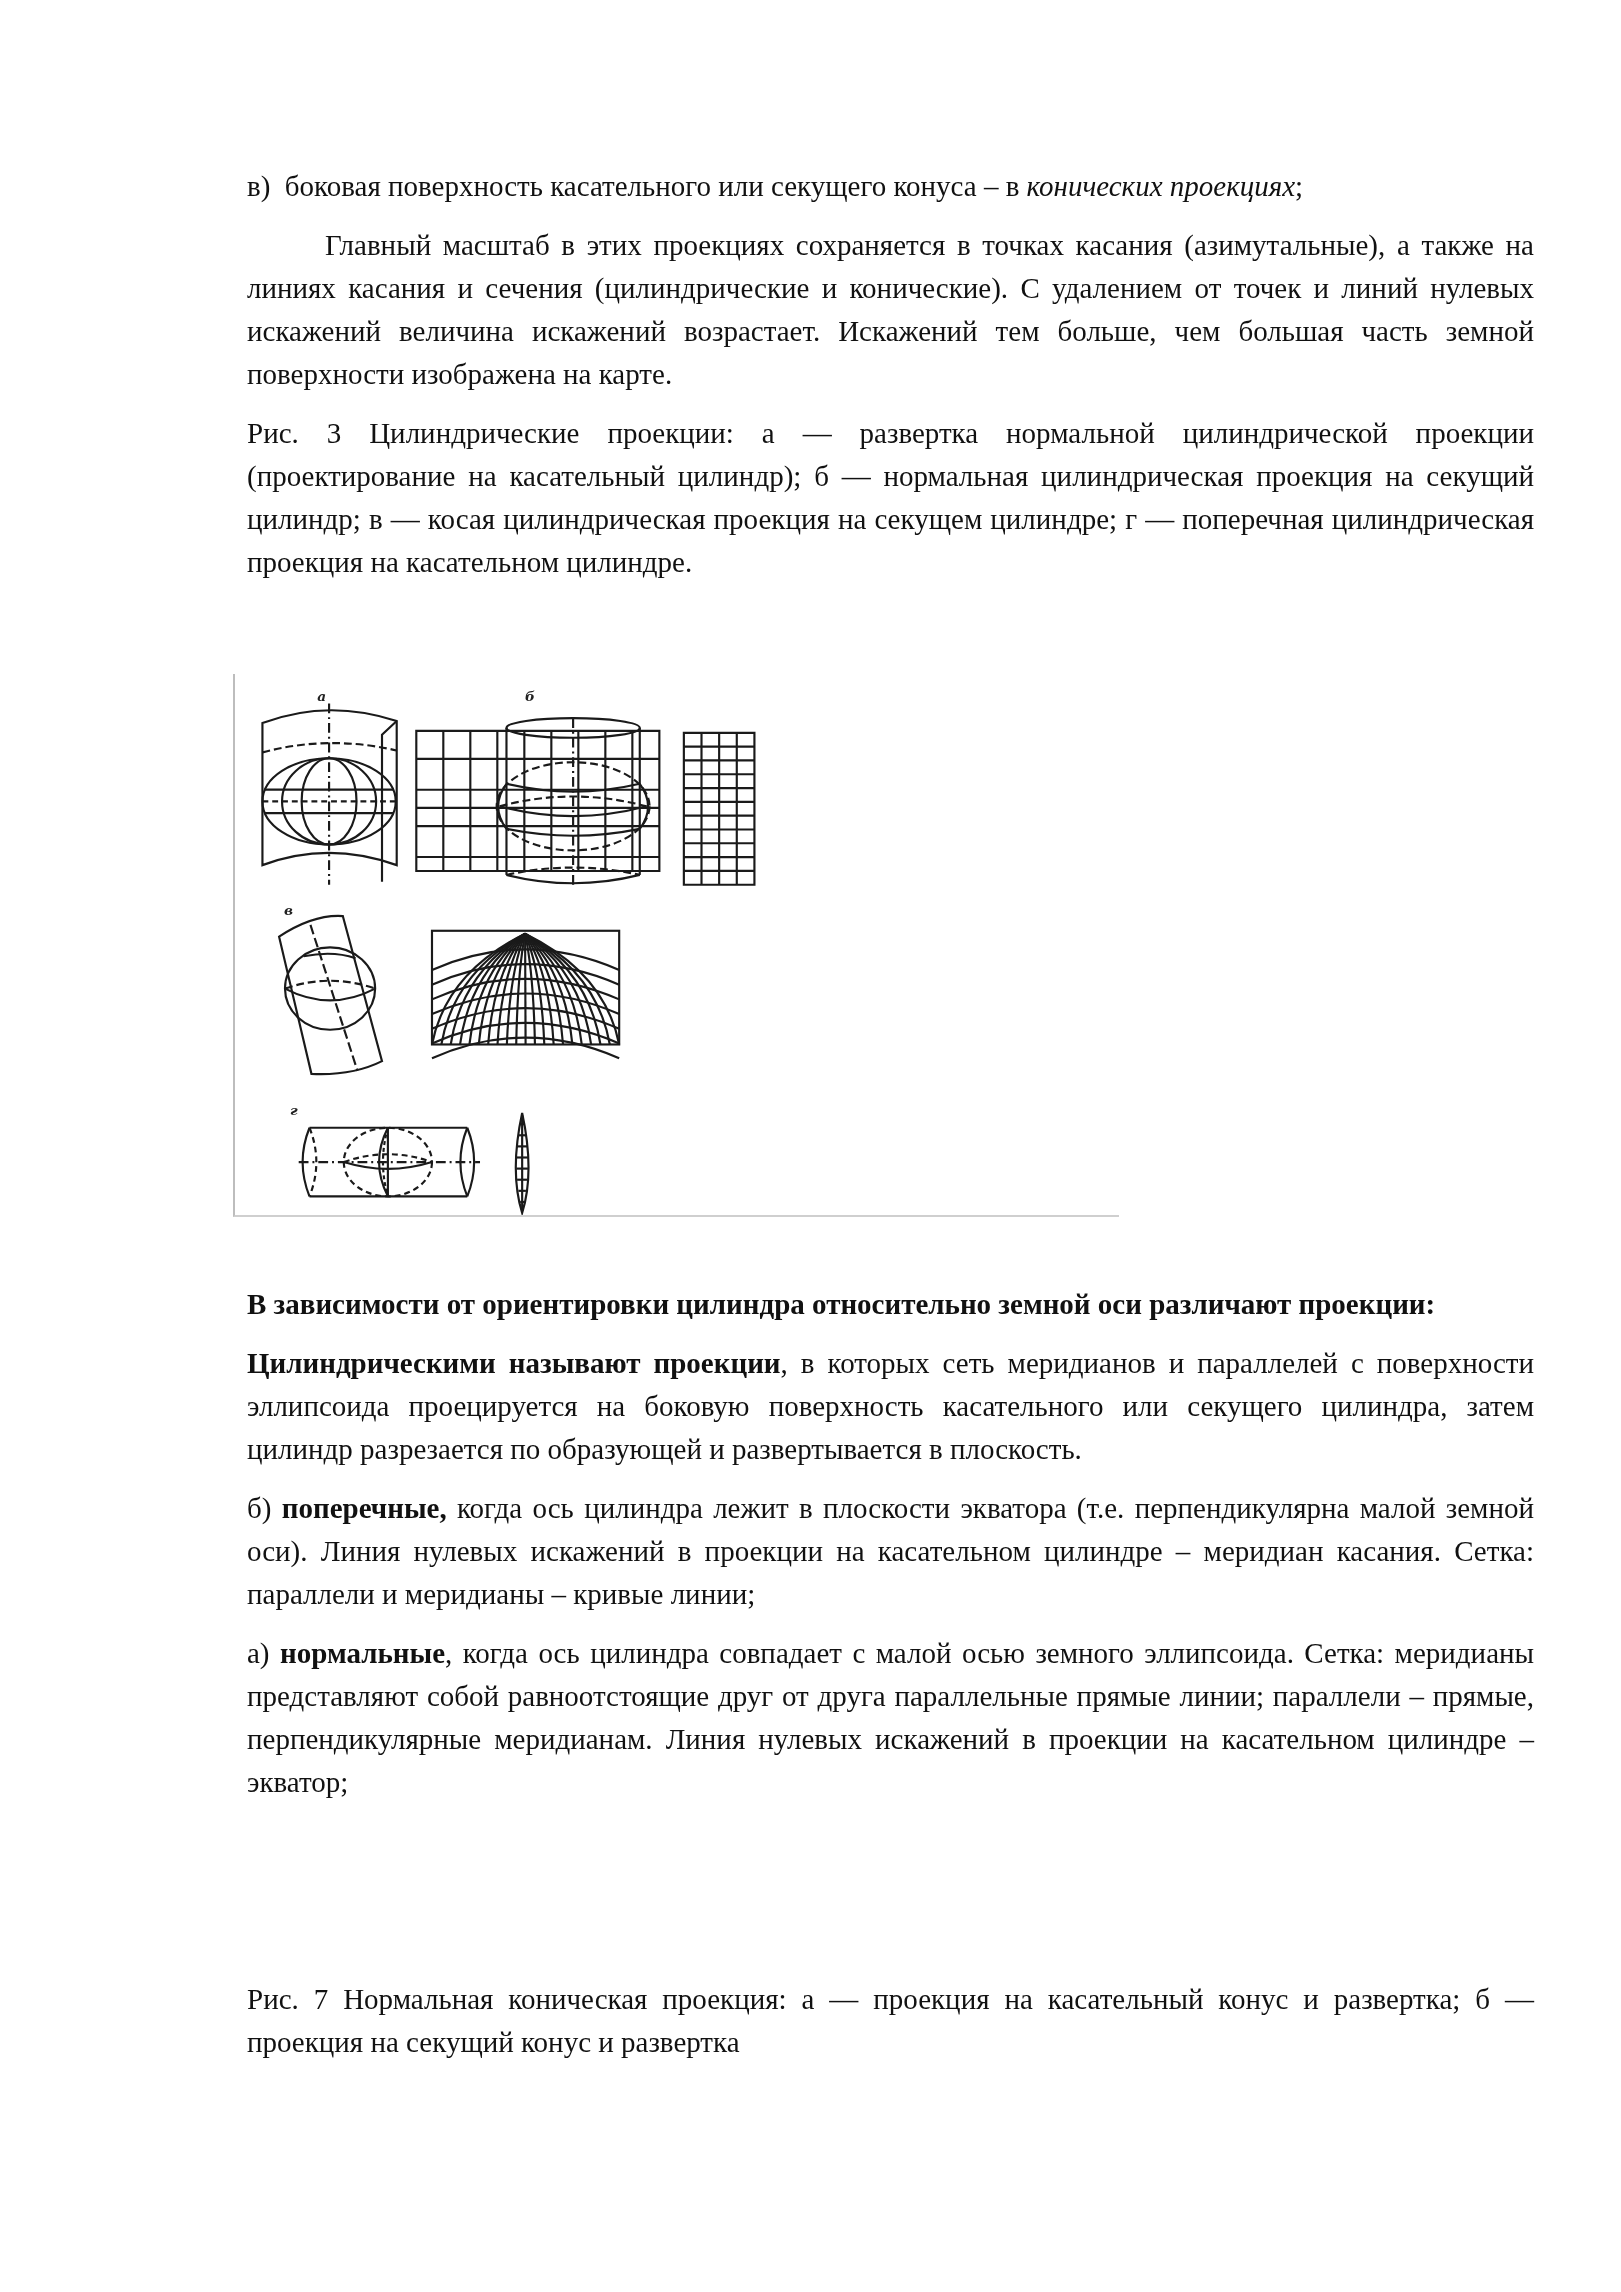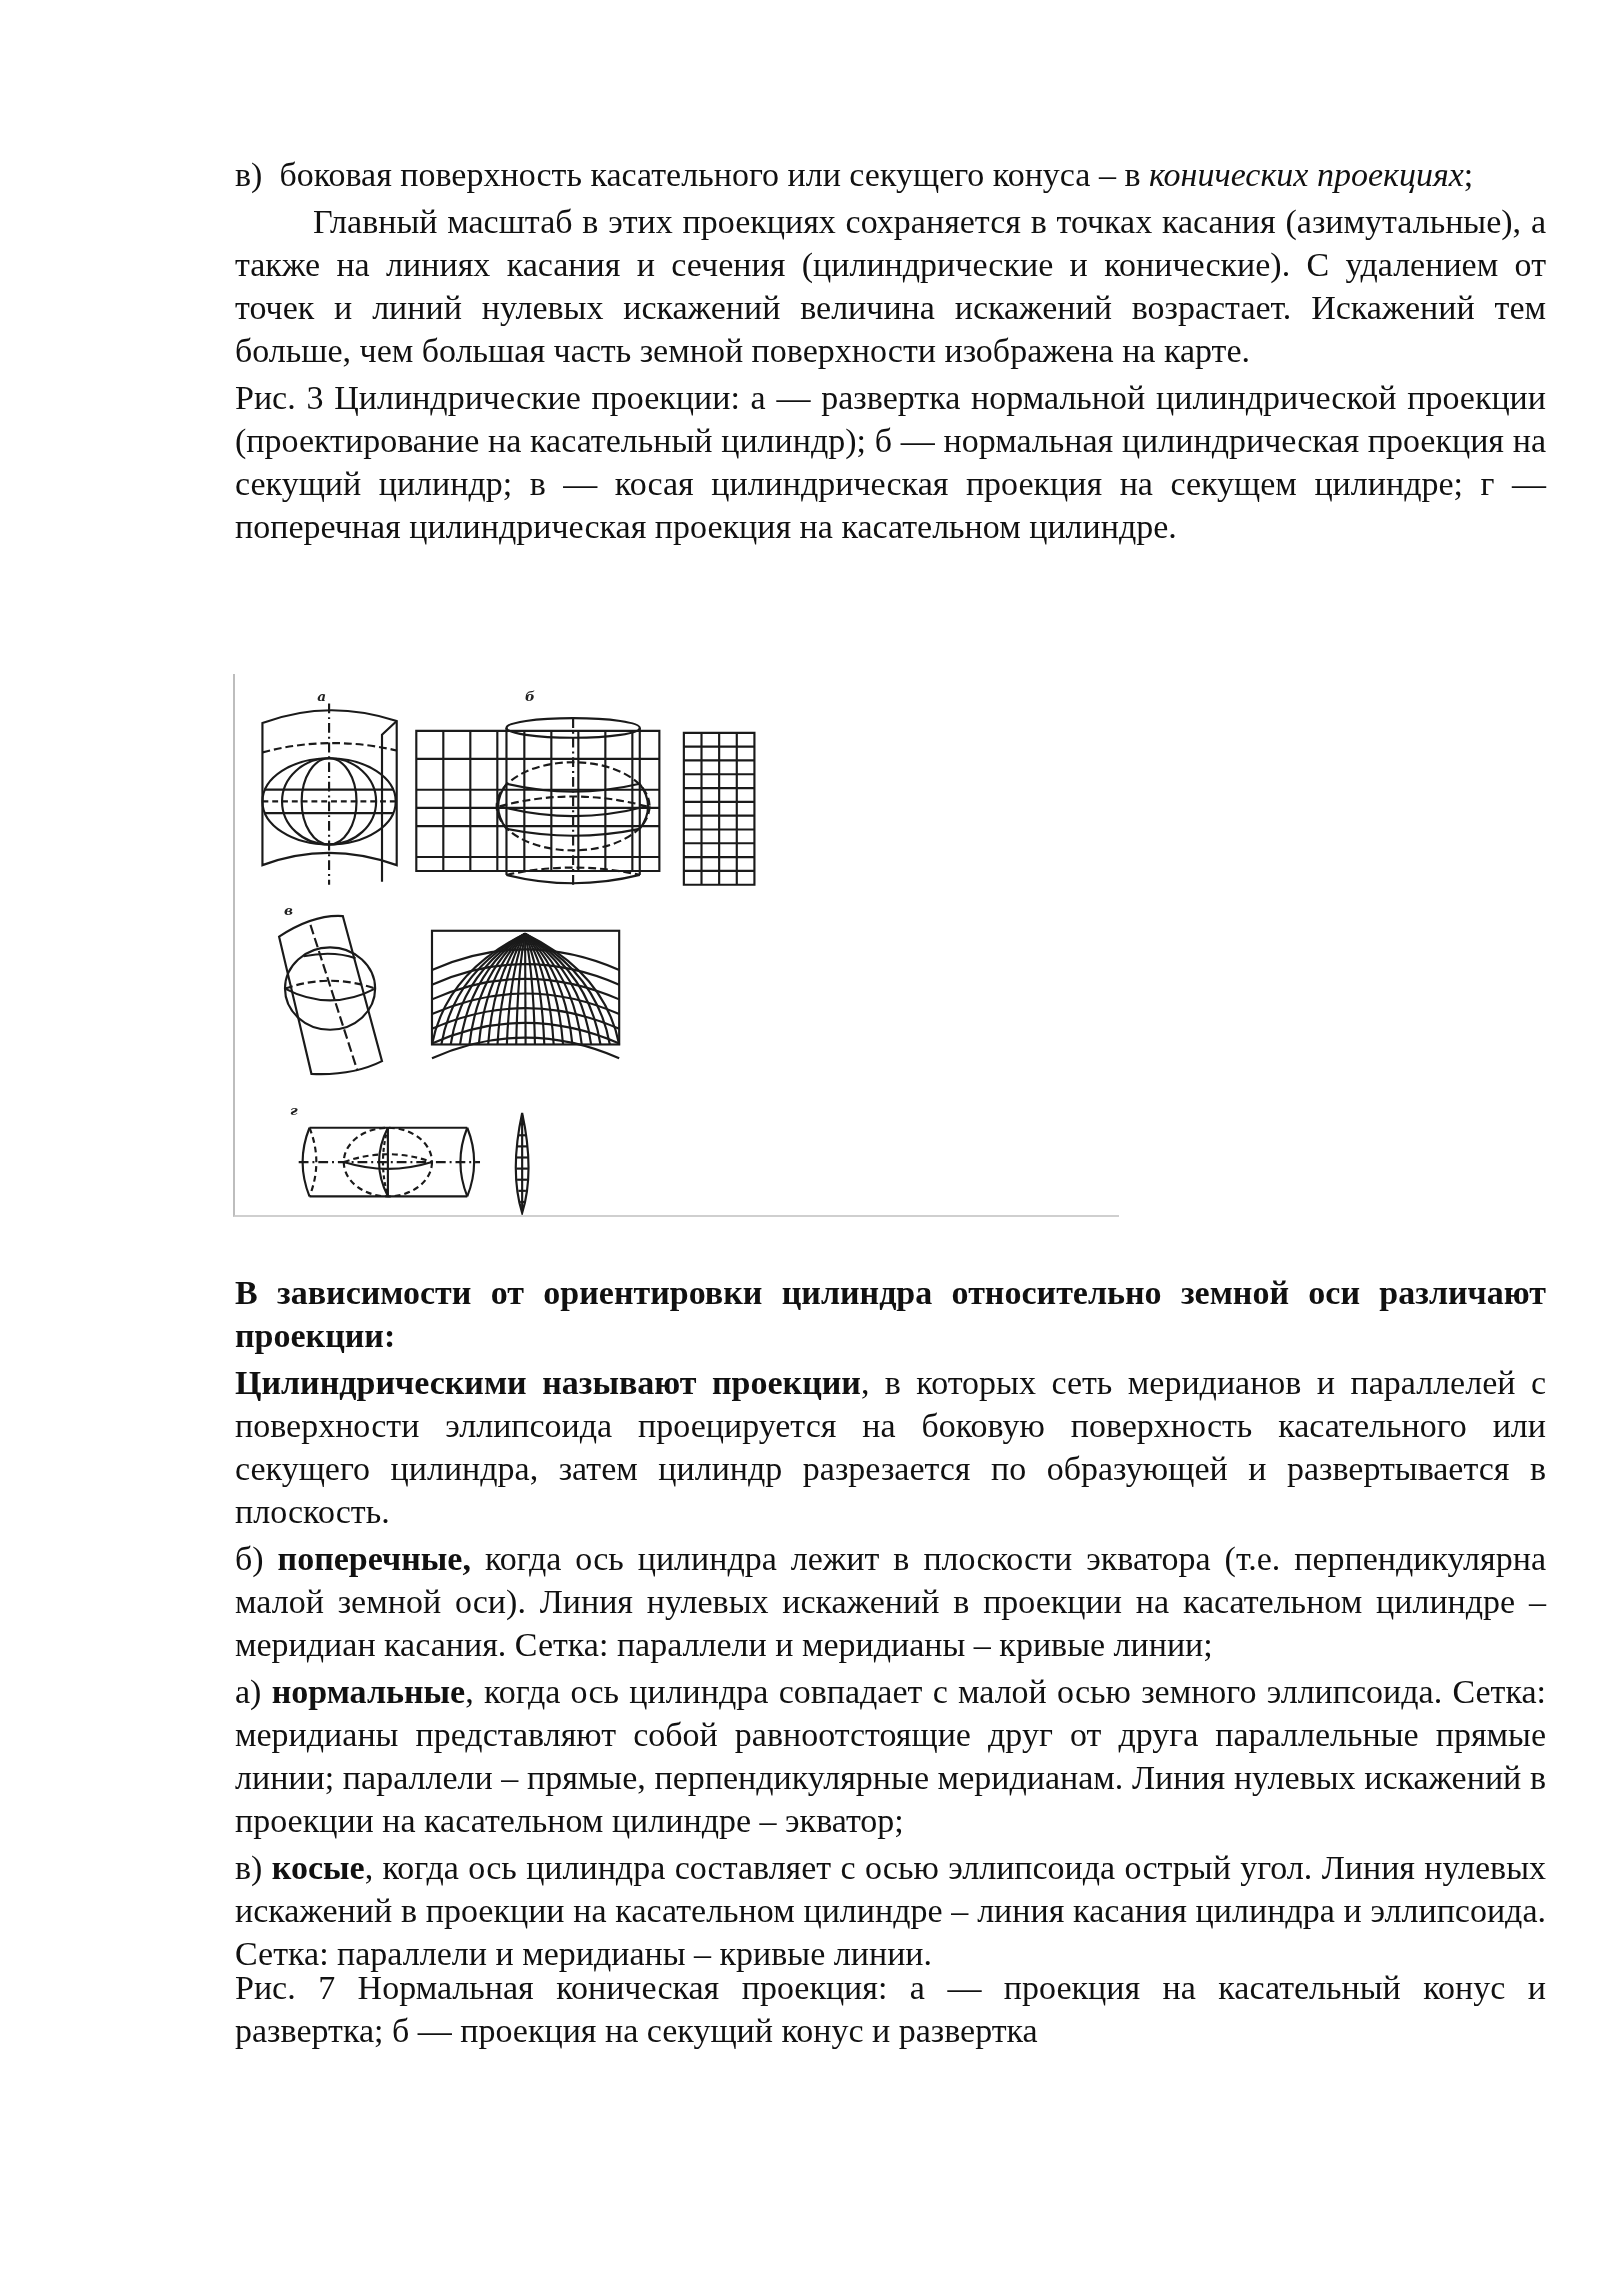--- a/index.html
+++ b/index.html
@@ -1,19 +1,19 @@
 <!DOCTYPE html>
 <html><head>
 <meta charset="utf-8">
 <style>
   html, body { margin: 0; padding: 0; background: #ffffff; }
   body { width: 1621px; height: 2293px; position: relative; overflow: hidden;
          font-family: "Liberation Serif", "DejaVu Serif", serif; color: #111; }
   .page { position: absolute; left: 231px; top: 149px; width: 1319px; }
-  p { margin: 4px; font-size: 34px; line-height: 43px; text-align: justify; font-family: Liberation Serif, serif; }
+  p { margin: 16px; font-size: 29px; line-height: 43px; text-align: justify; font-family: Liberation Serif, serif; }
   .nj { text-align: left; }
   .ind { text-indent: 78px; }
   b { font-weight: bold; }
   i { font-style: italic; }
   .figure { position: absolute; left: 233px; top: 674px; width: 884px; height: 541px;
             border-left: 2px solid #bdbdbd; border-bottom: 2px solid #cfcfcf; }
   .figure svg { position: absolute; left: 0; top: 0; }
   .flabel { font-family: "DejaVu Serif", serif; font-style: italic; font-weight: bold; font-size: 14px; fill: #222; }
   .sec2 { position: absolute; left: 231px; top: 1267px; width: 1319px; }
   .sec3 { position: absolute; left: 231px; top: 1962px; width: 1319px; }
@@ -172,19 +172,18 @@
       </g>
     </g>
   </svg>
 </div>
 
 <div class="sec2">
   <p><b>В зависимости от ориентировки цилиндра относительно земной оси различают проекции:</b></p>
   <p><b>Цилиндрическими называют проекции</b><span>, в которых сеть меридианов и параллелей с поверхности эллипсоида проецируется на боковую поверхность касательного или секущего цилиндра, затем цилиндр разрезается по образующей и развертывается в плоскость.</span></p>
   <p><span>б)</span> <b>поперечные,</b><span> когда ось цилиндра лежит в плоскости экватора (т.е. перпендикулярна малой земной оси). Линия нулевых искажений в проекции на касательном цилиндре – меридиан касания. Сетка: параллели и меридианы – кривые линии;</span></p>
   <p><span>а)</span> <b>нормальные</b><span>, когда ось цилиндра совпадает с малой осью земного эллипсоида. Сетка: меридианы представляют собой равноотстоящие друг от друга параллельные  прямые линии; параллели – прямые, перпендикулярные меридианам. Линия нулевых искажений в проекции на касательном цилиндре – экватор;</span></p>
-  <p><span>в)</span> <b>косые</b><span>, когда ось цилиндра составляет с осью эллипсоида острый угол. Линия нулевых искажений в проекции на касательном цилиндре – линия касания цилиндра и эллипсоида. Сетка: параллели и меридианы – кривые линии.</span></p>
 </div>
 
 <div class="sec3">
   <p>Рис. 7 Нормальная коническая проекция: а — проекция на касательный конус и развертка; б — проекция на секущий конус и развертка</p>
 </div>
 
 
 </body></html>

